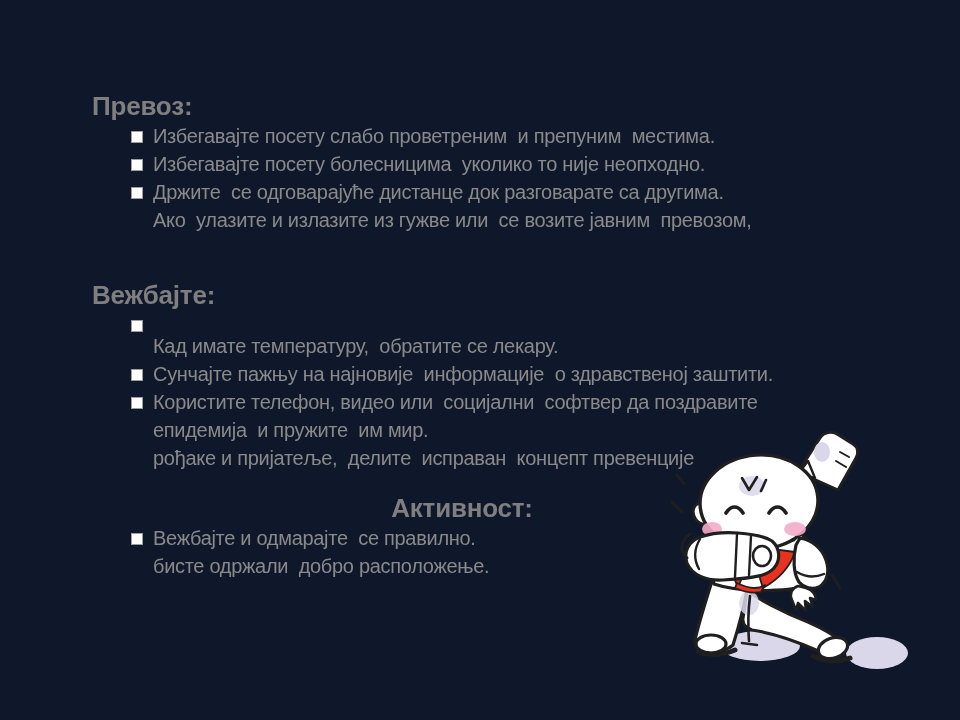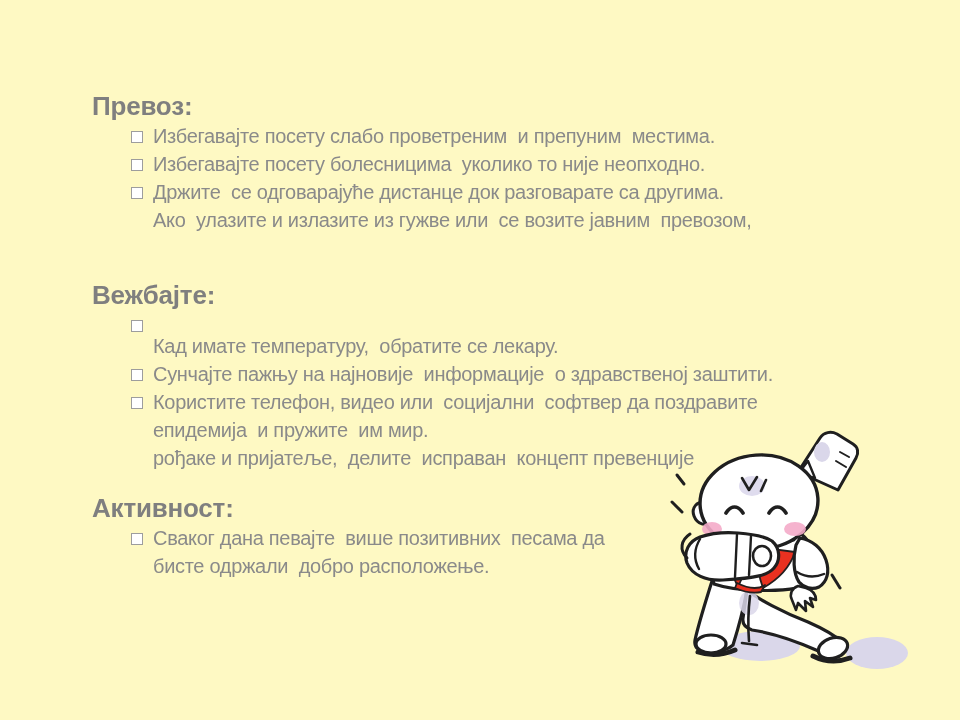--- a/index.html
+++ b/index.html
@@ -5,29 +5,29 @@
   html, body { margin: 0; padding: 0; }
   body {
     width: 960px; height: 720px;
     background: #ffffff;
     font-family: "Liberation Sans", sans-serif;
     overflow: hidden;
   }
   .slide {
     position: relative;
     width: 960px; height: 720px;
-    background: #fef9c3;
+    background: #0f172a;
   }
   .content {
     position: absolute;
     left: 92px; top: 90px;
     width: 740px;
   }
   .section { margin: 0 0 24px 0; }
-  .section.s3 { margin-top: -4px; }
+  .section.s3 { margin-top: -4px; text-align: center; }
   .heading {
     font-size: 26px;
     font-weight: bold;
     color: #7f7f7f;
     line-height: 32px;
     letter-spacing: -0.2px;
     margin: 0;
   }
   .row {
     display: flex;
@@ -107,21 +107,21 @@
       <div class="row">
         <span class="cb spacer"></span>
         <span class="line">рођаке и пријатеље,  делите  исправан  концепт превенције</span>
       </div>
     </div>
 
     <div class="section s3">
       <div class="heading">Активност:</div>
       <div class="row">
         <span class="cb"></span>
-        <span class="line">Сваког дана певајте  више позитивних  песама да</span>
+        <span class="line">Вежбајте и одмарајте  се правилно.</span>
       </div>
       <div class="row">
         <span class="cb spacer"></span>
         <span class="line">бисте одржали  добро расположење.</span>
       </div>
     </div>
 
   </div>
 
   <svg class="illo" viewBox="650 430 310 290" xmlns="http://www.w3.org/2000/svg" stroke-linecap="round" stroke-linejoin="round">

